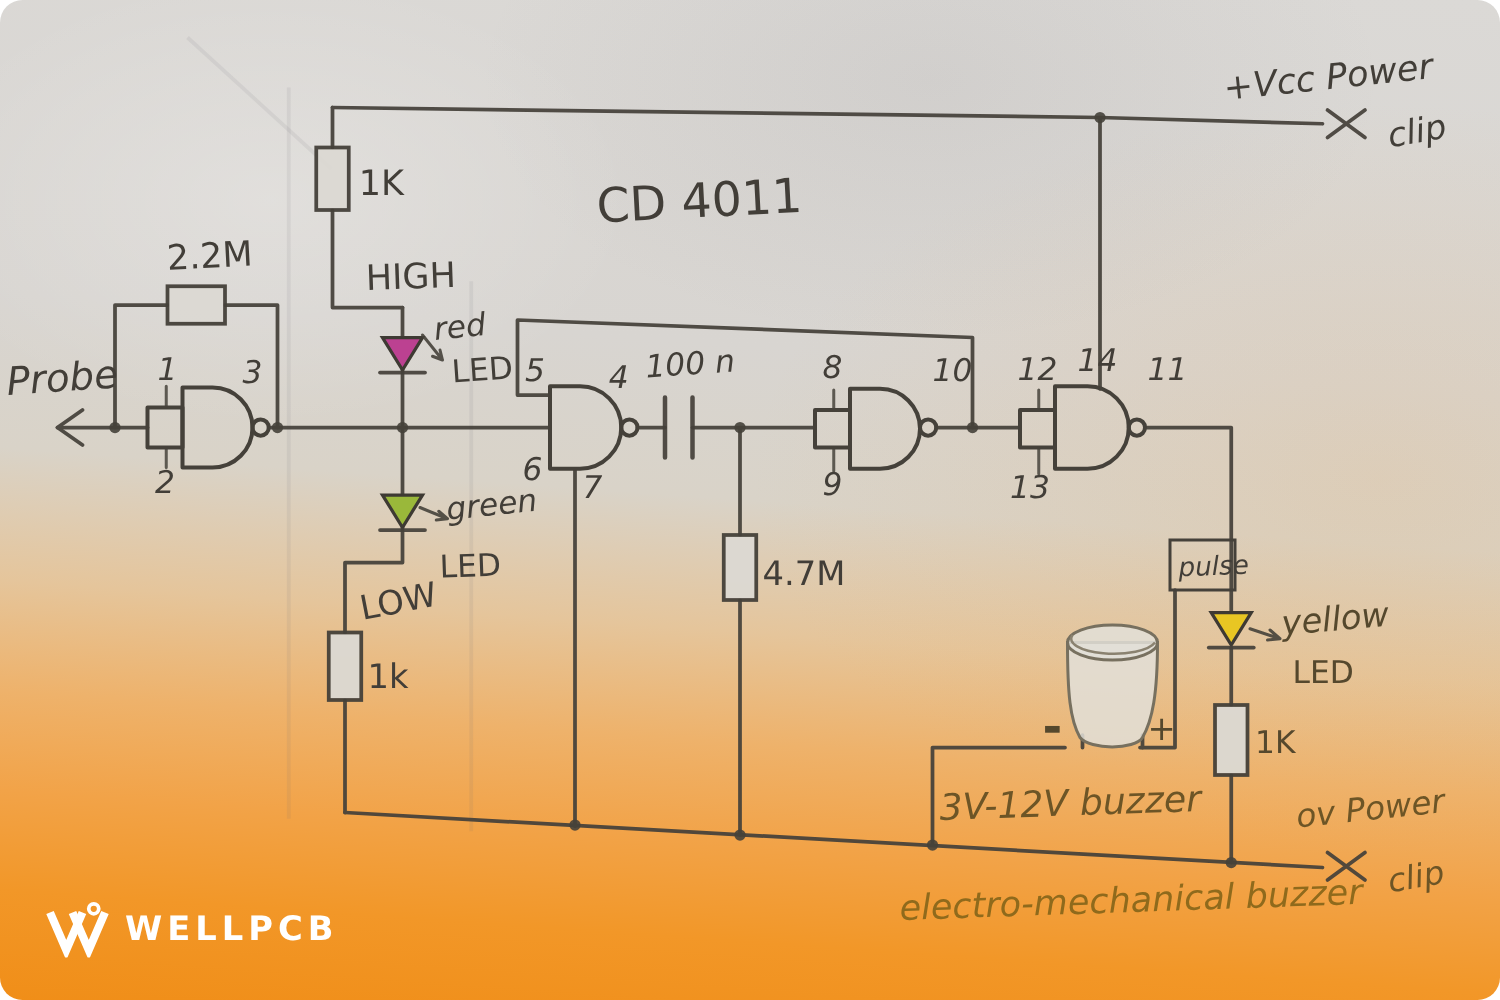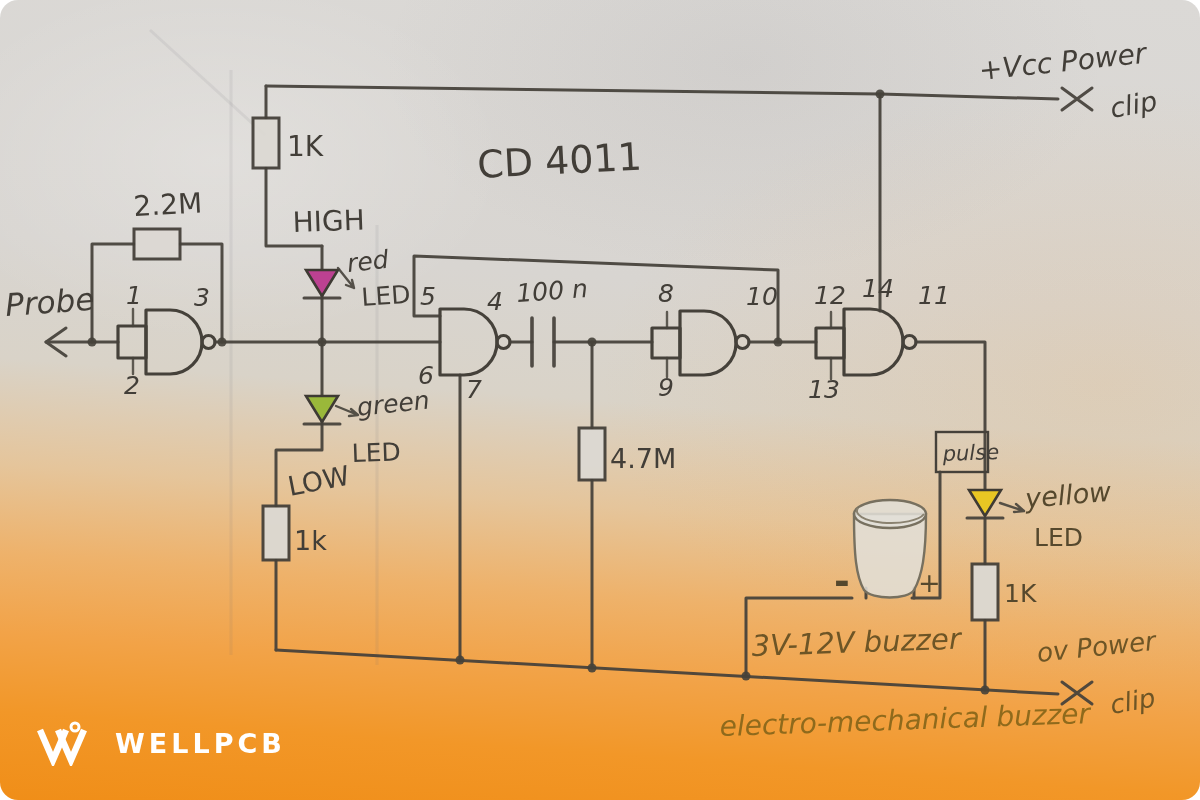--- a/index.html
+++ b/index.html
@@ -21,21 +21,21 @@
   .c2{fill:#55482d;}
   .c3{fill:#6d5526;}
   .c4{fill:#8f6a1c;}
   .wire{stroke:#45413a; stroke-width:3; fill:none; stroke-linecap:round; stroke-linejoin:round; opacity:.93;}
   .wire-thin{stroke:#45413a; stroke-width:2.4; fill:none; stroke-linecap:round; opacity:.9;}
   .compbox{fill:#dcd9d3; stroke:#45413a; stroke-width:3; opacity:.95;}
   .ledstroke{stroke:#3e3a33; stroke-width:2.6;}
   .dot{fill:#45413a; opacity:.9;}
   .crease{stroke:rgba(105,105,118,.10); stroke-width:3; fill:none;}
   .buzz{fill:#e2dfd8; fill-opacity:.85; stroke:#77705f; stroke-width:2.4;}
-  .logo{position:absolute; left:34px; top:720px; display:flex; align-items:center; gap:25px; z-index:5;}
+  .logo{position:absolute; left:34px; top:720px; display:flex; align-items:center; gap:10px; z-index:5;}
   .logo-text{color:#ffffff; font-weight:bold; font-size:27px; letter-spacing:4px;}
 </style>
 </head>
 <body>
 
 <div class="photo">
   <div class="paper-bg"></div>
 
   <svg class="schematic" width="1200" height="800" viewBox="0 0 1200 800">
 

